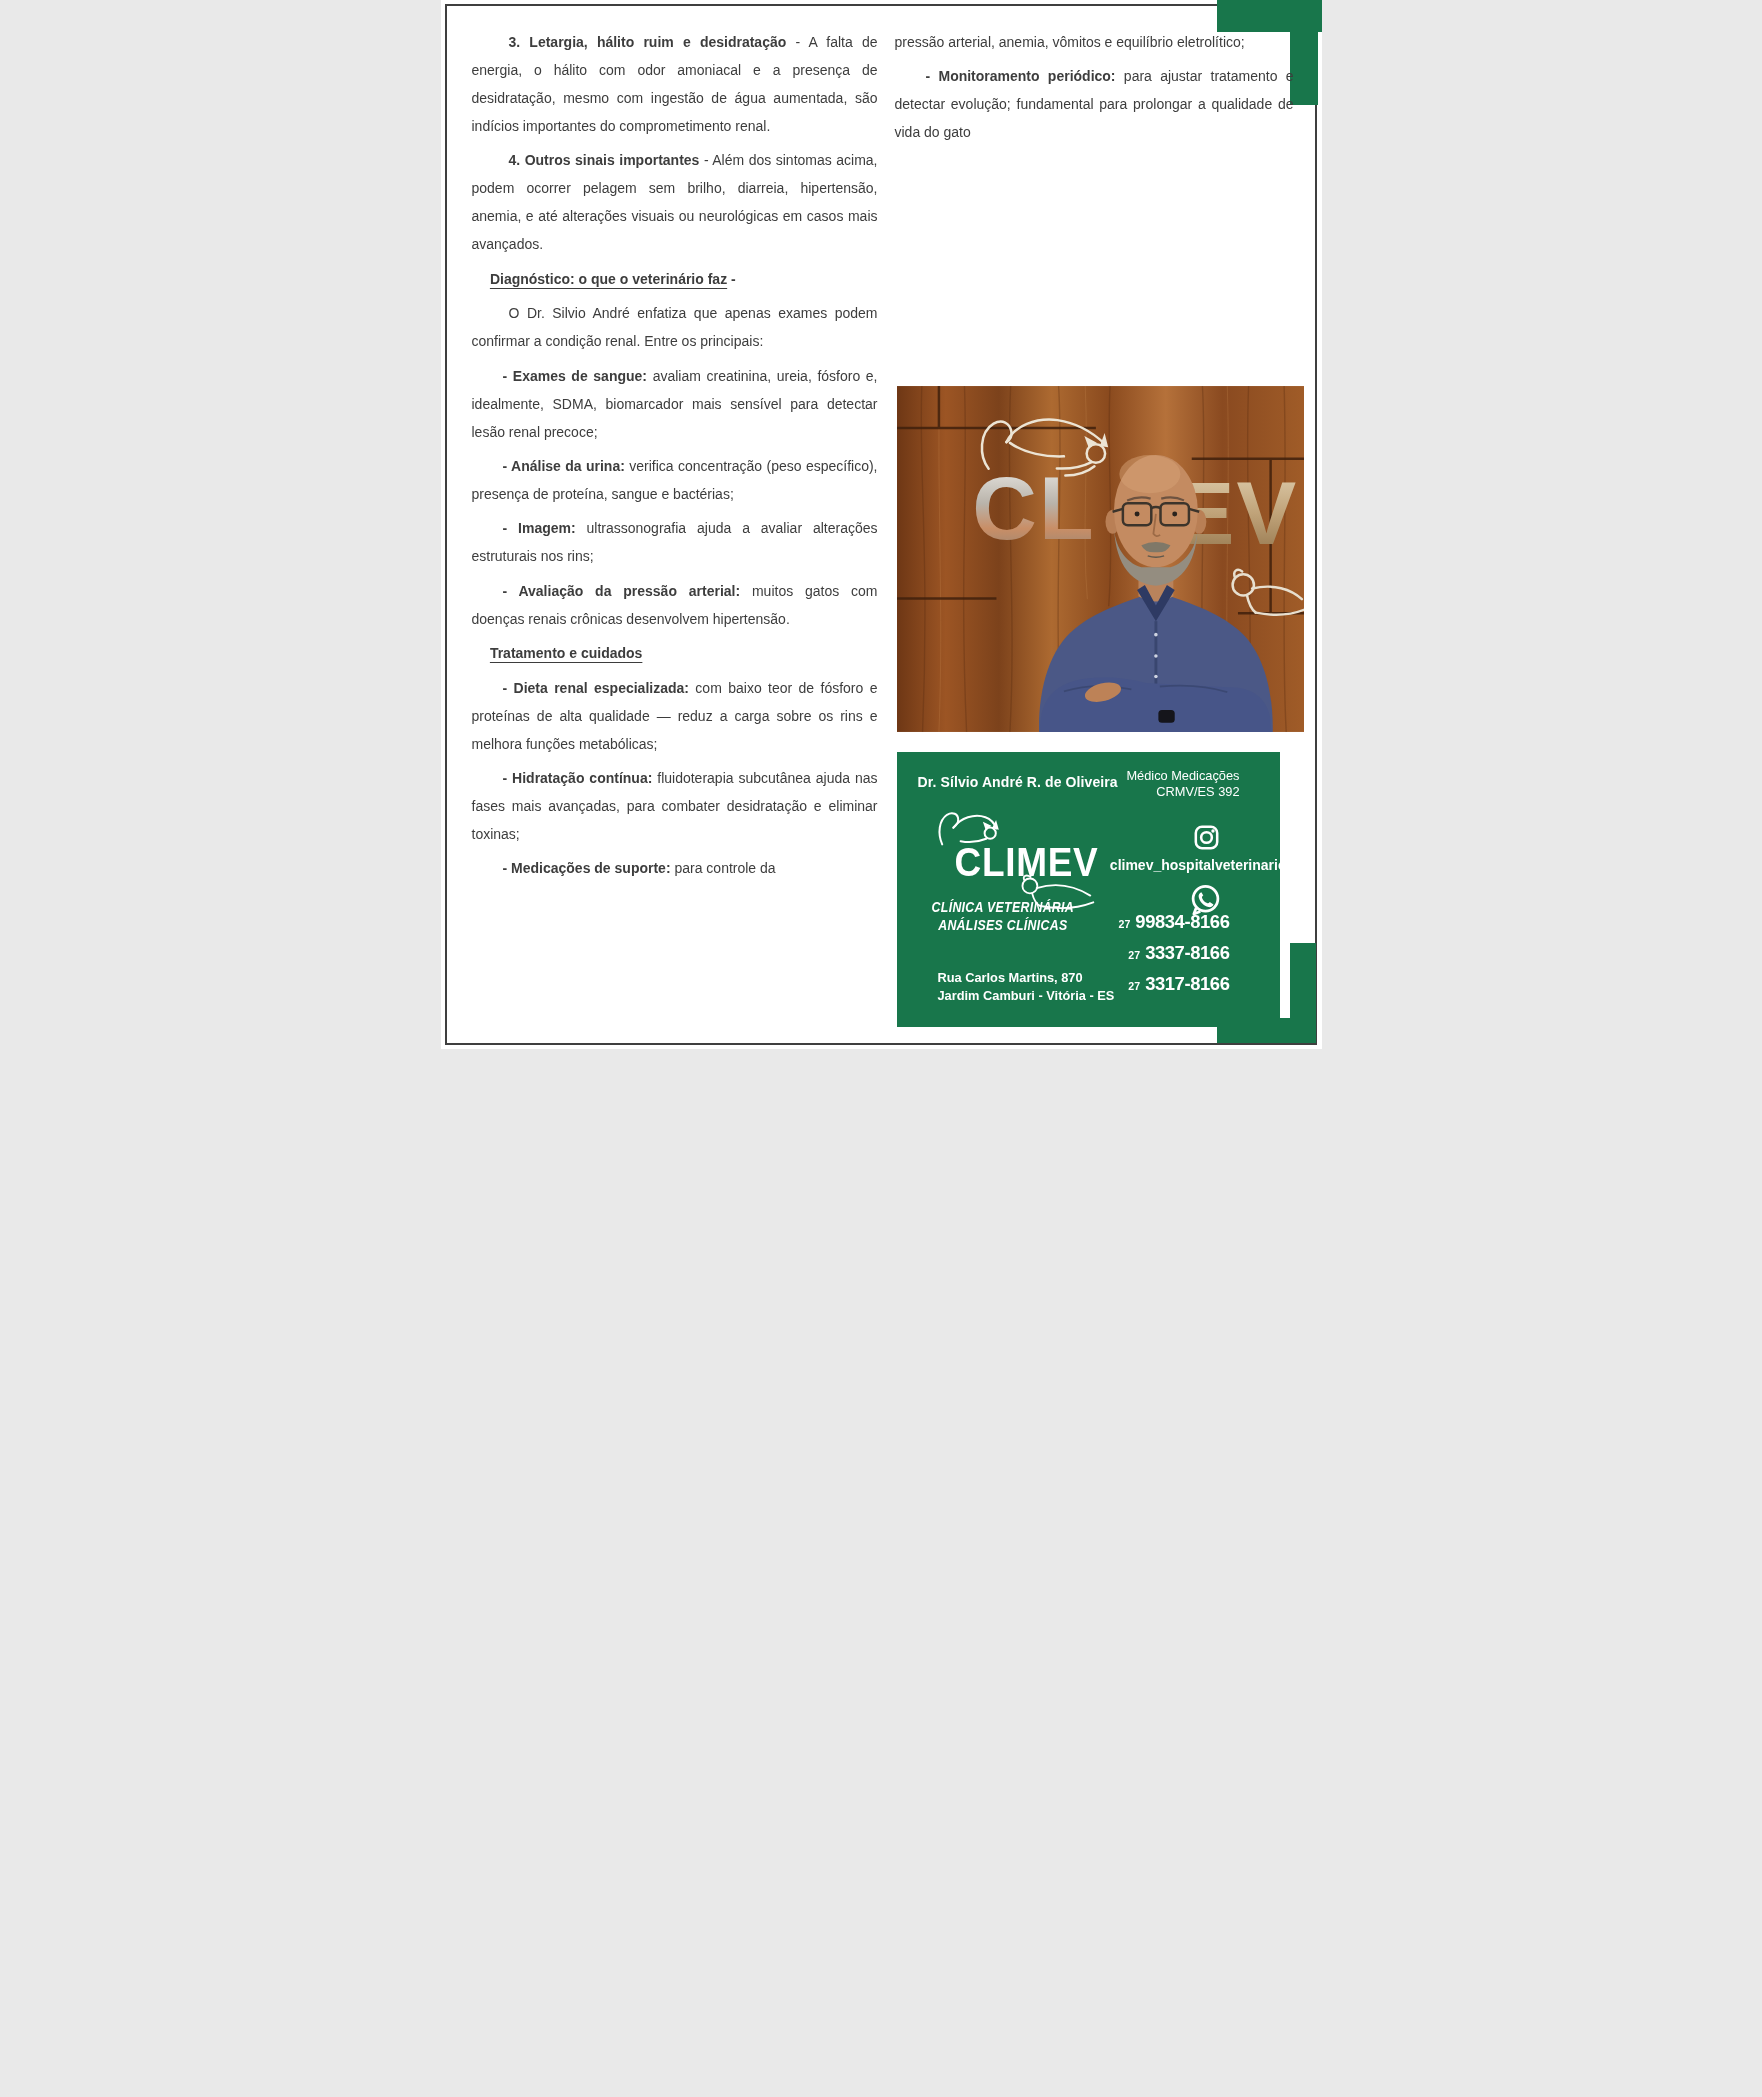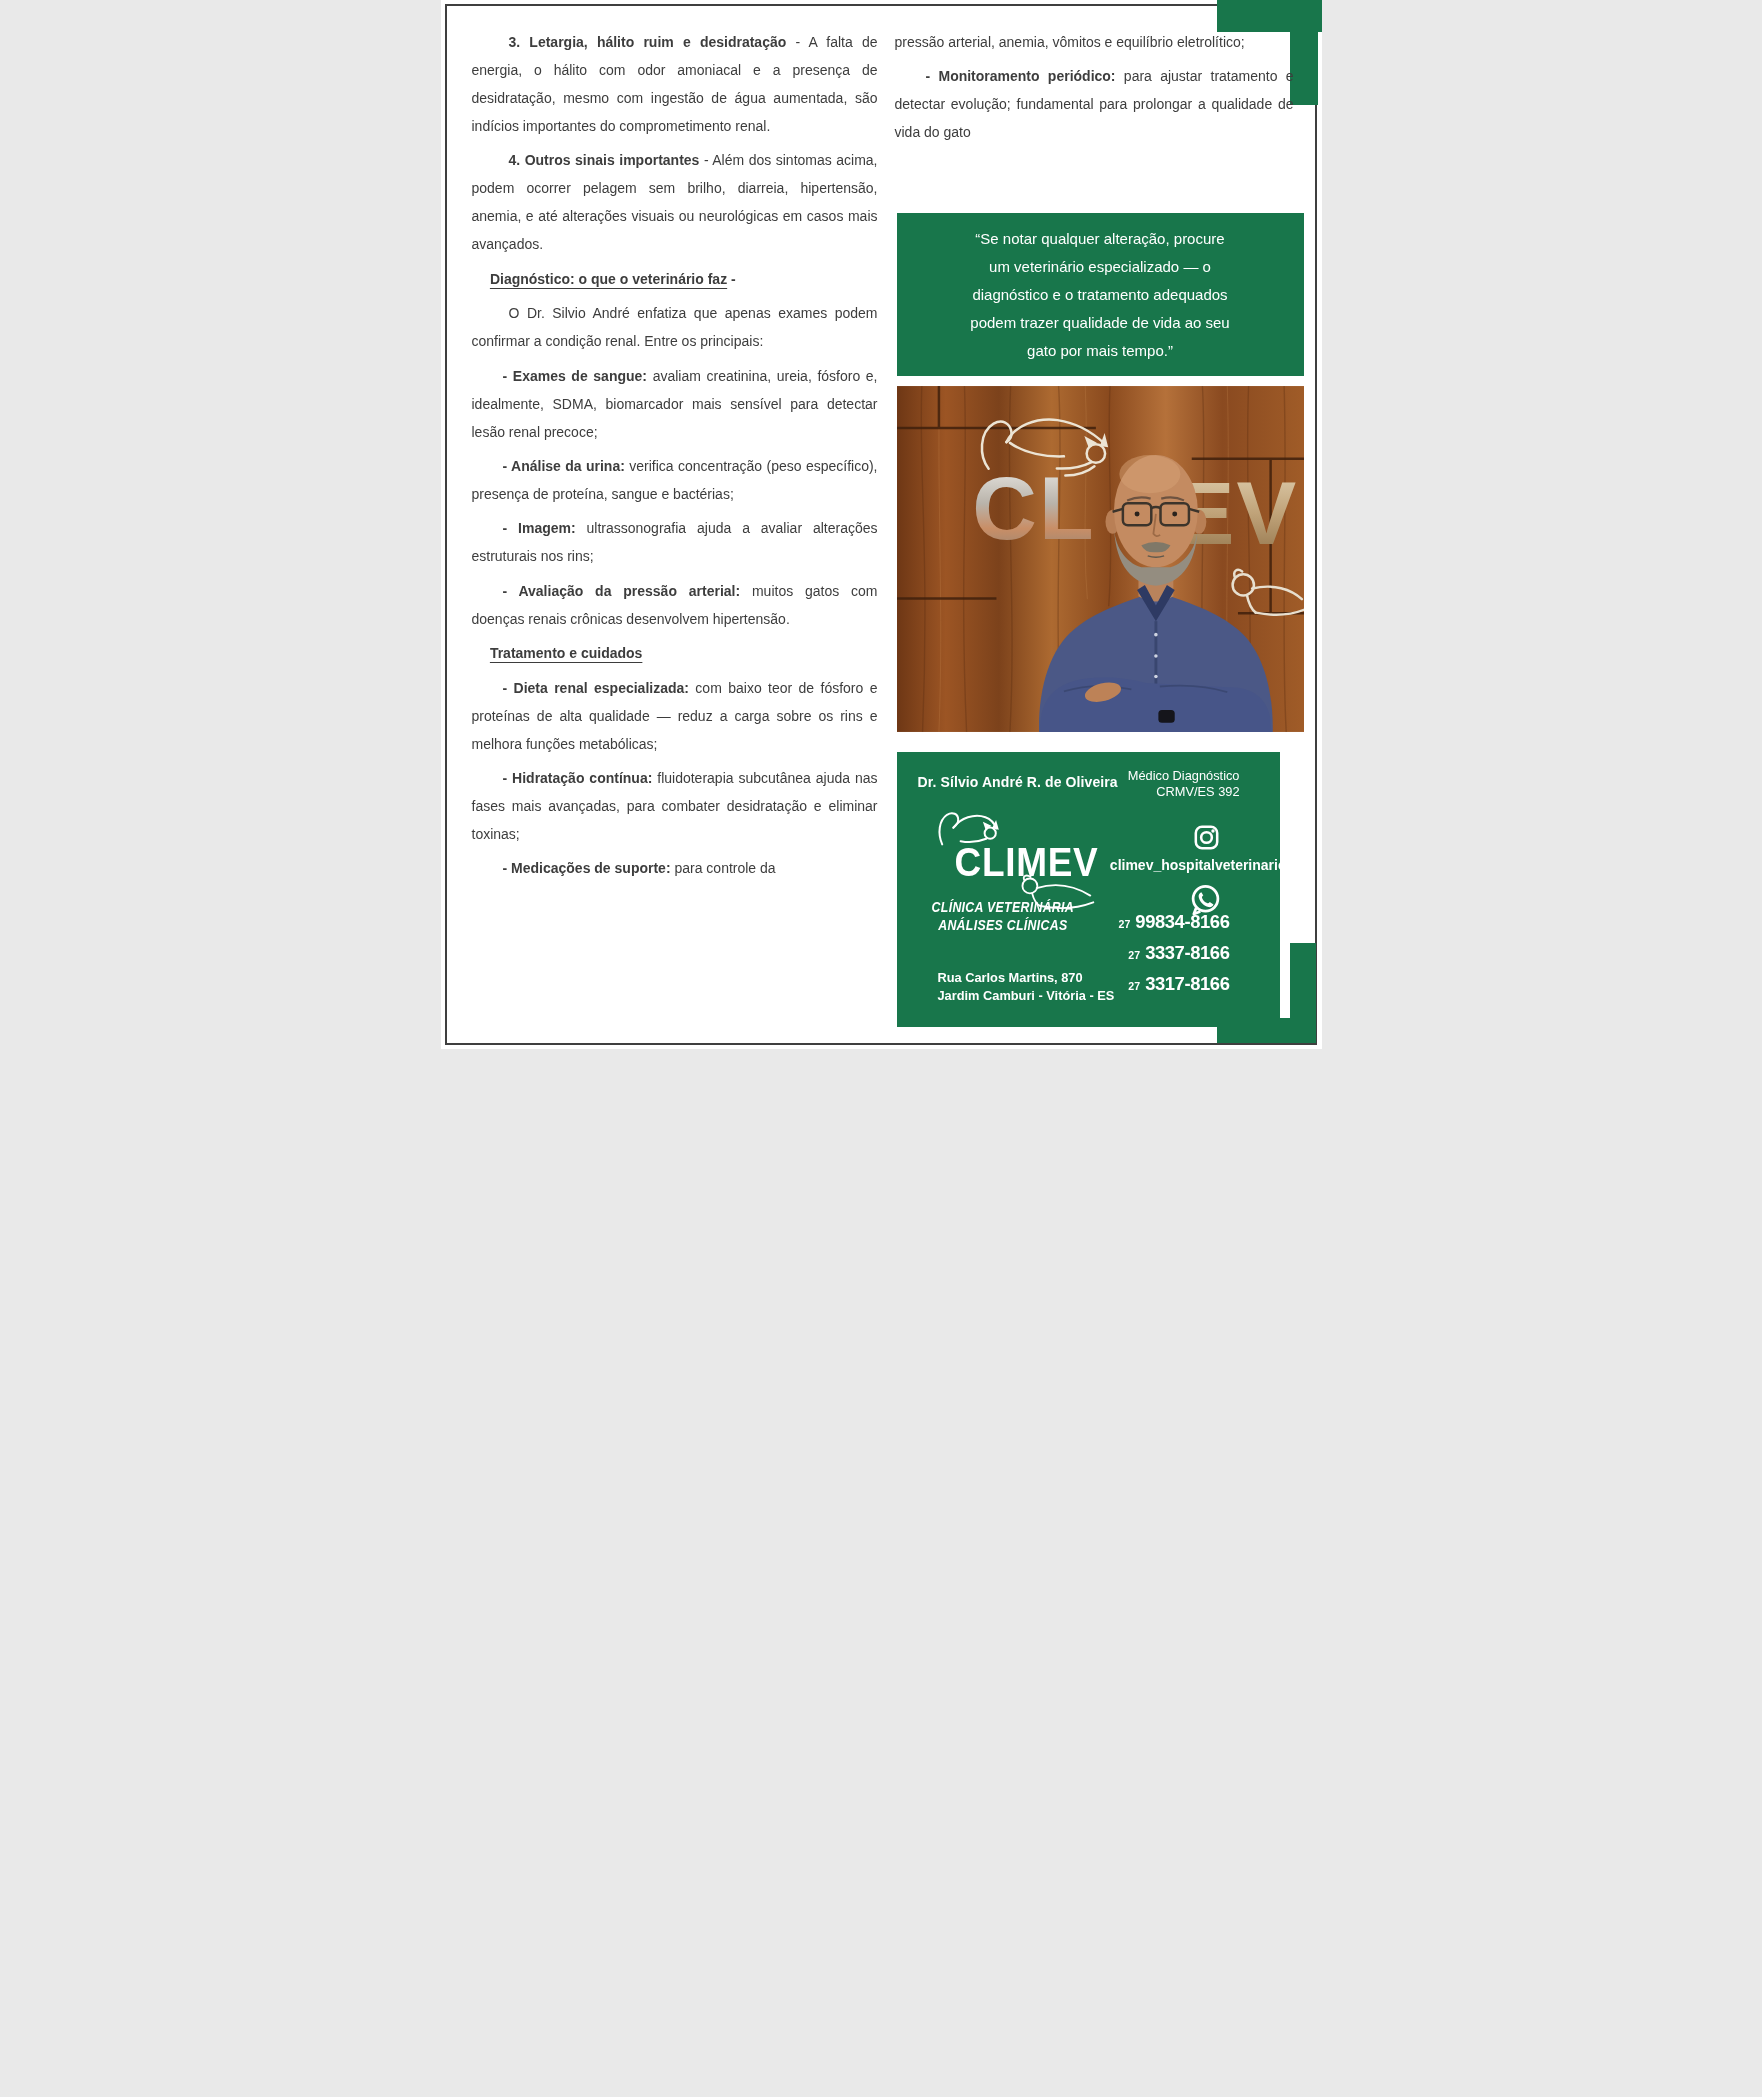--- a/index.html
+++ b/index.html
@@ -107,27 +107,20 @@
     <p class="item"><span class="lead">- Dieta renal especializada:</span><span> com baixo teor de fósforo e proteínas de alta qualidade — reduz a carga sobre os rins e melhora funções metabólicas;</span></p>
     <p class="item"><span class="lead">- Hidratação contínua:</span><span> fluidoterapia subcutânea ajuda nas fases mais avançadas, para combater desidratação e eliminar toxinas;</span></p>
     <p class="item"><span class="lead">- Medicações de suporte:</span><span> para controle da</span></p>
   </div>
 
   <div class="col-right">
     <p class="body noindent"><span class="lead"></span><span>pressão arterial, anemia, vômitos e equilíbrio eletrolítico;</span></p>
     <p class="item"><span class="lead">- Monitoramento periódico:</span><span> para ajustar tratamento e detectar evolução; fundamental para prolongar a qualidade de vida do gato</span></p>
   </div>
 
-  <div class="quote-box">
-    <div class="quote-line">“Se notar qualquer alteração, procure</div>
-    <div class="quote-line">um veterinário especializado — o</div>
-    <div class="quote-line">diagnóstico e o tratamento adequados</div>
-    <div class="quote-line">podem trazer qualidade de vida ao seu</div>
-    <div class="quote-line">gato por mais tempo.”</div>
-  </div>
 
   <div class="photo">
     <svg viewBox="0 0 1146 974" width="407" height="346">
       <defs>
         <linearGradient id="woodg" x1="0" y1="0" x2="1" y2="0">
           <stop offset="0" stop-color="#6e3715"></stop>
             <stop offset=".12" stop-color="#9c5524"></stop>
           <stop offset=".25" stop-color="#7c421b"></stop>
             <stop offset=".38" stop-color="#ad6a31"></stop>
           <stop offset=".52" stop-color="#8a4a1e"></stop>
@@ -230,21 +223,21 @@
           <path d="M636,346 L607,354"></path>
             <path d="M822,346 L851,354"></path>
         </g>
       </g>
     </svg>
   </div>
 
   <div class="ad-panel">
     <div class="doc-name">Dr. Sílvio André R. de Oliveira</div>
     <div class="credentials">
-      <div>Médico Diagnóstico</div>
+      <div>Médico Medicações</div>
       <div>CRMV/ES 392</div>
     </div>
 
     <svg class="logo-cat" viewBox="0 0 160 100">
       <g stroke="#ffffff" stroke-width="5" fill="none" stroke-linecap="round">
         <path d="M18,96 C6,68 10,36 30,22 C44,13 58,20 58,34 C58,44 52,50 46,54"></path>
         <path d="M46,54 C64,30 98,18 126,28 C140,33 148,42 154,56"></path>
         <circle cx="138" cy="68" r="14"></circle>
         <path d="M128,56 L124,44 L136,50 Z" fill="#ffffff"></path>
         <path d="M146,54 L152,42 L156,56 Z" fill="#ffffff"></path>

